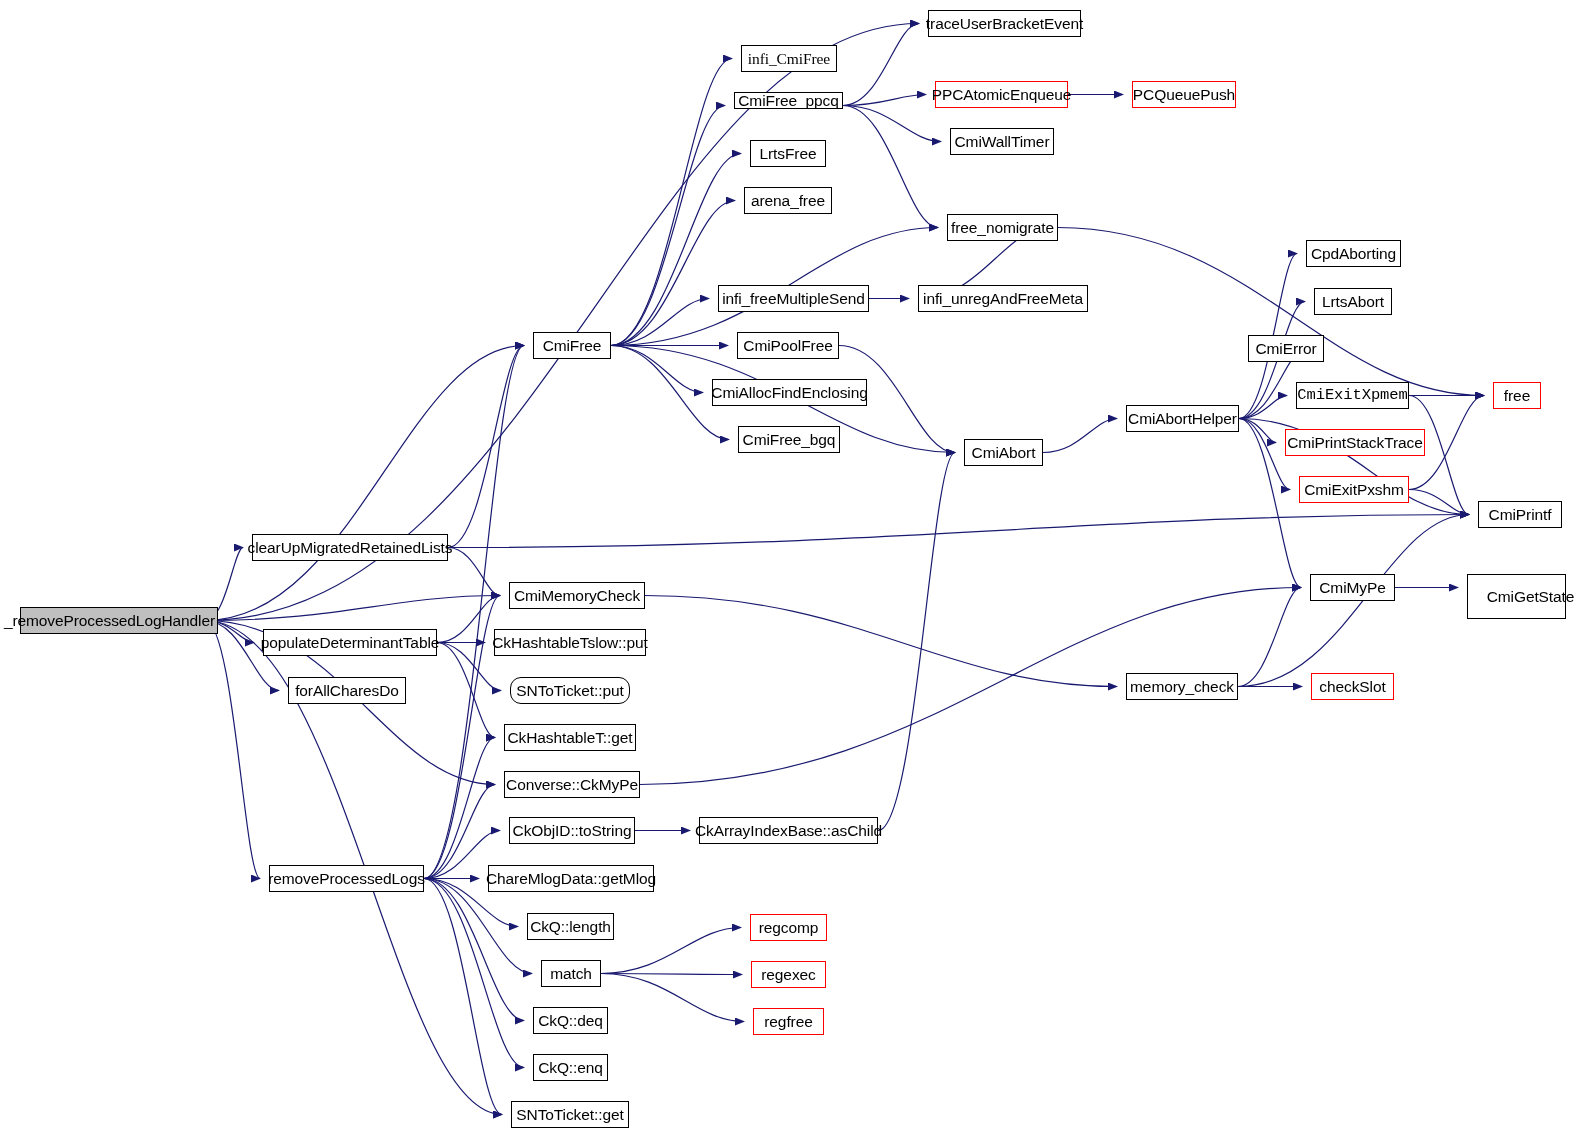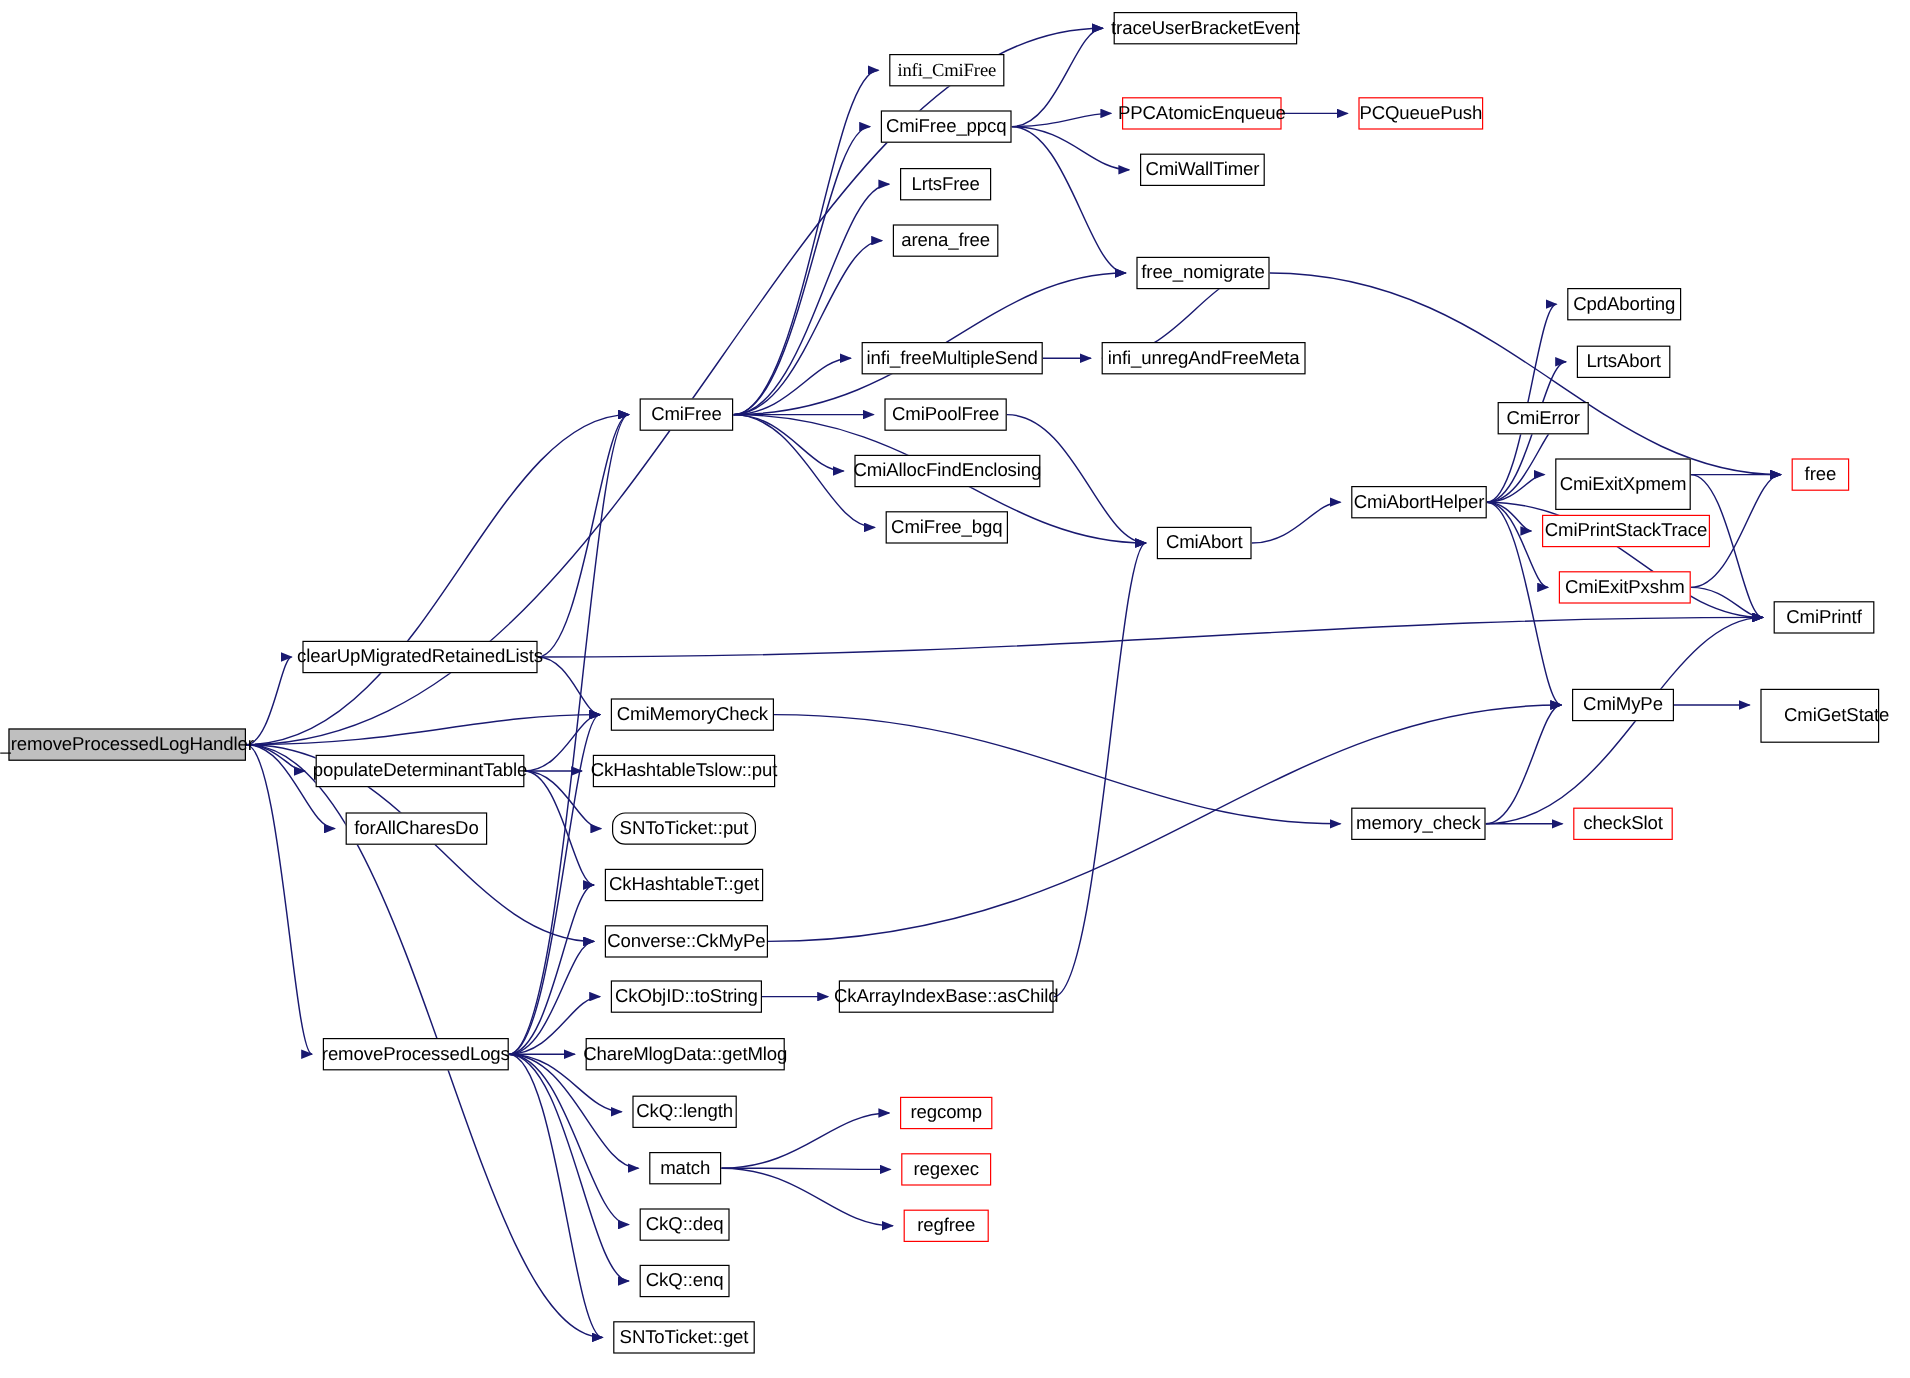--- a/index.html
+++ b/index.html
@@ -125,21 +125,21 @@
         <path d="M1409,489.5 C1440.05,489.5 1451.78,514.5 1469,514.5" marker-end="url(#ah)"></path>
         <path d="M1395,587.5 C1427.4,587.5 1439.64,587.5 1458,587.5" marker-end="url(#ah)"></path>
         <path d="M645,595.5 C861.45,595.5 943.22,686.5 1117,686.5" marker-end="url(#ah)"></path>
         <path d="M1238,686.5 C1270.85,686.5 1283.26,686.5 1302,686.5" marker-end="url(#ah)"></path>
         <path d="M1238,686.5 C1270.4,686.5 1282.64,587.5 1301,587.5" marker-end="url(#ah)"></path>
         <path d="M1238,686.5 C1346,686.5 1386.8,514.5 1469,514.5" marker-end="url(#ah)"></path>
         <path d="M640,784.5 C941.5,784.5 1055.4,587.5 1301,587.5" marker-end="url(#ah)"></path>
       </g>
   </svg>
   <div id="node-layer">
-      <div class="node root" style="left: 7px; top: 607px; width: 198px; height: 27px;">
+      <div class="node root" style="left: 20px; top: 607px; width: 198px; height: 27px; justify-content: flex-end;">
         <span>_removeProcessedLogHandler</span>
       </div>
       <div class="node" style="left: 252px; top: 534px; width: 196px; height: 27px;">
         <span>clearUpMigratedRetainedLists</span>
       </div>
       <div class="node" style="left: 509px; top: 582px; width: 136px; height: 27px;">
         <span>CmiMemoryCheck</span>
       </div>
       <div class="node" style="left: 263px; top: 629px; width: 174px; height: 27px;">
         <span>populateDeterminantTable</span>
@@ -194,21 +194,21 @@
       </div>
       <div class="node" style="left: 511px; top: 1101px; width: 118px; height: 27px;">
         <span>SNToTicket::get</span>
       </div>
       <div class="node" style="left: 533px; top: 332px; width: 78px; height: 27px;">
         <span>CmiFree</span>
       </div>
       <div class="node" style="left: 741px; top: 45px; width: 96px; height: 27px; font-family: Liberation Serif, serif;">
         <span>infi_CmiFree</span>
       </div>
-      <div class="node" style="left: 734px; top: 92px; width: 109px; height: 27px;">
+      <div class="node" style="left: 734px; top: 92px; width: 109px; height: 17px;">
         <span>CmiFree_ppcq</span>
       </div>
       <div class="node" style="left: 750px; top: 140px; width: 76px; height: 27px;">
         <span>LrtsFree</span>
       </div>
       <div class="node" style="left: 744px; top: 187px; width: 88px; height: 27px;">
         <span>arena_free</span>
       </div>
       <div class="node" style="left: 718px; top: 285px; width: 151px; height: 27px;">
         <span>infi_freeMultipleSend</span>
@@ -248,21 +248,21 @@
       </div>
       <div class="node" style="left: 1306px; top: 240px; width: 95px; height: 27px;">
         <span>CpdAborting</span>
       </div>
       <div class="node" style="left: 1314px; top: 288px; width: 78px; height: 27px;">
         <span>LrtsAbort</span>
       </div>
       <div class="node" style="left: 1248px; top: 335px; width: 76px; height: 27px;">
         <span>CmiError</span>
       </div>
-      <div class="node" style="left: 1296px; top: 382px; width: 113px; height: 43px;">
+      <div class="node" style="left: 1296px; top: 382px; width: 113px; height: 27px; font-family: Liberation Mono, monospace;">
         <span>CmiExitXpmem</span>
       </div>
       <div class="node red" style="left: 1285px; top: 429px; width: 140px; height: 27px;">
         <span>CmiPrintStackTrace</span>
       </div>
       <div class="node red" style="left: 1299px; top: 476px; width: 110px; height: 27px;">
         <span>CmiExitPxshm</span>
       </div>
       <div class="node red" style="left: 1493px; top: 382px; width: 48px; height: 27px;">
         <span>free</span>

